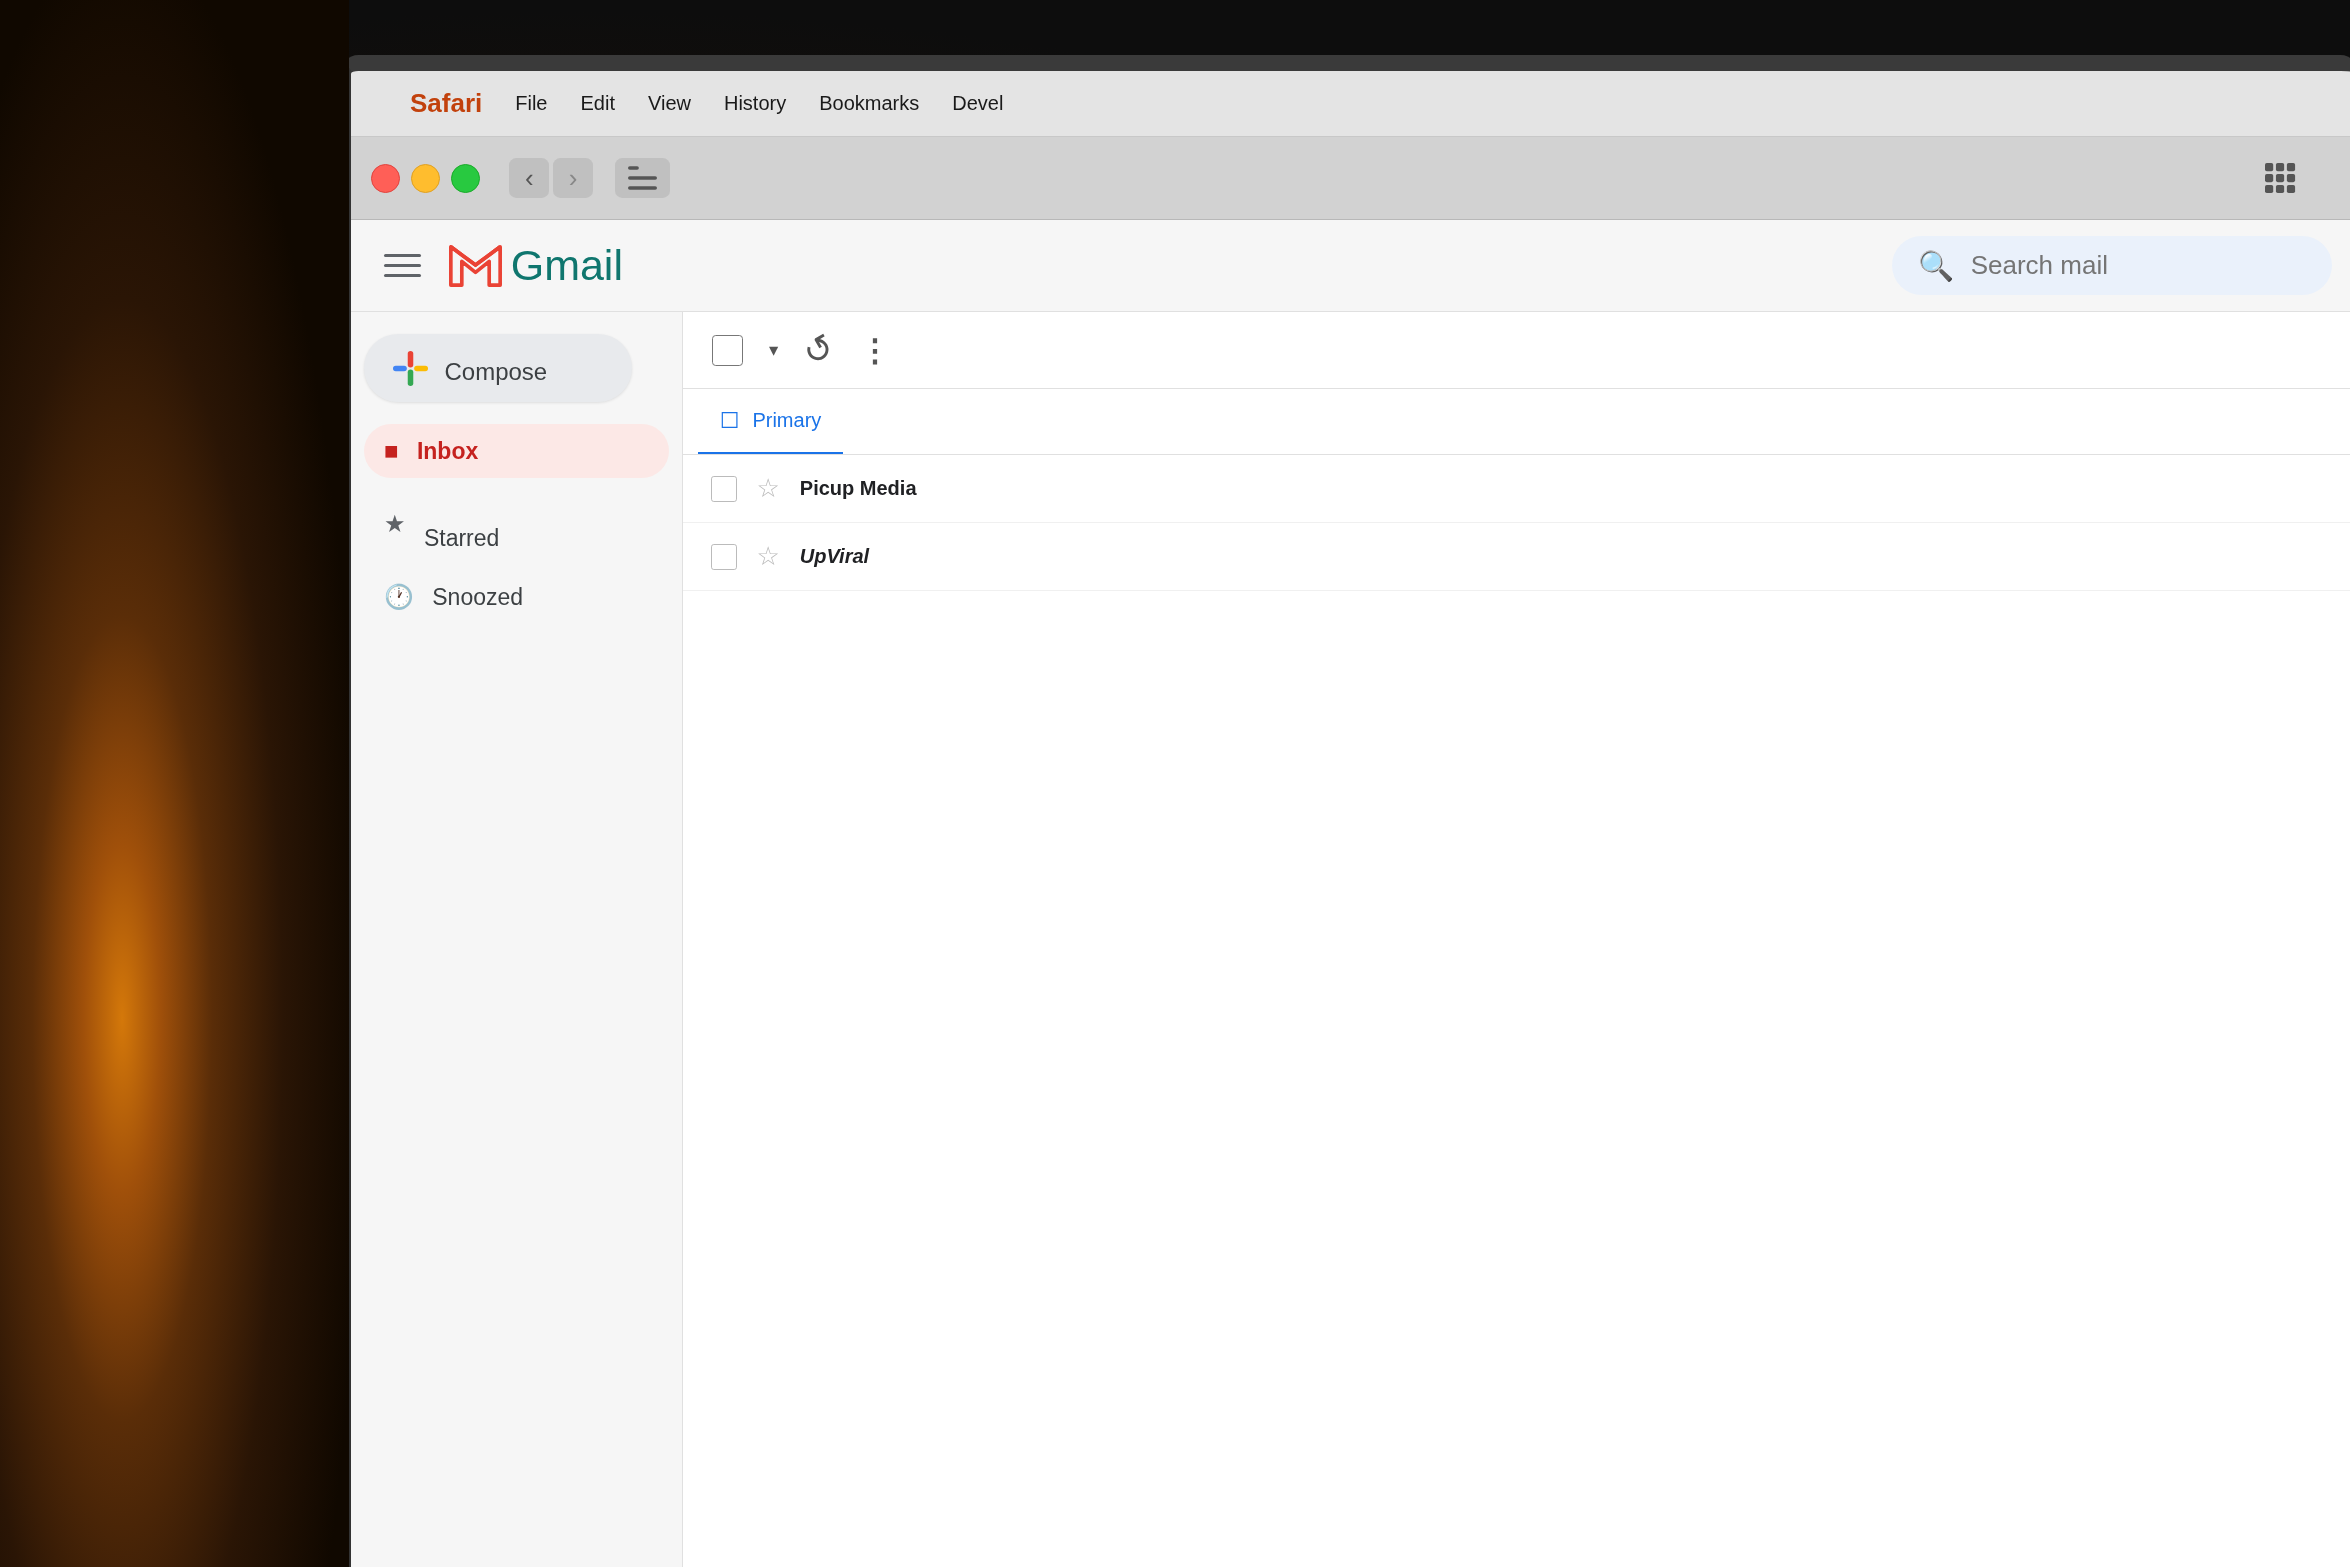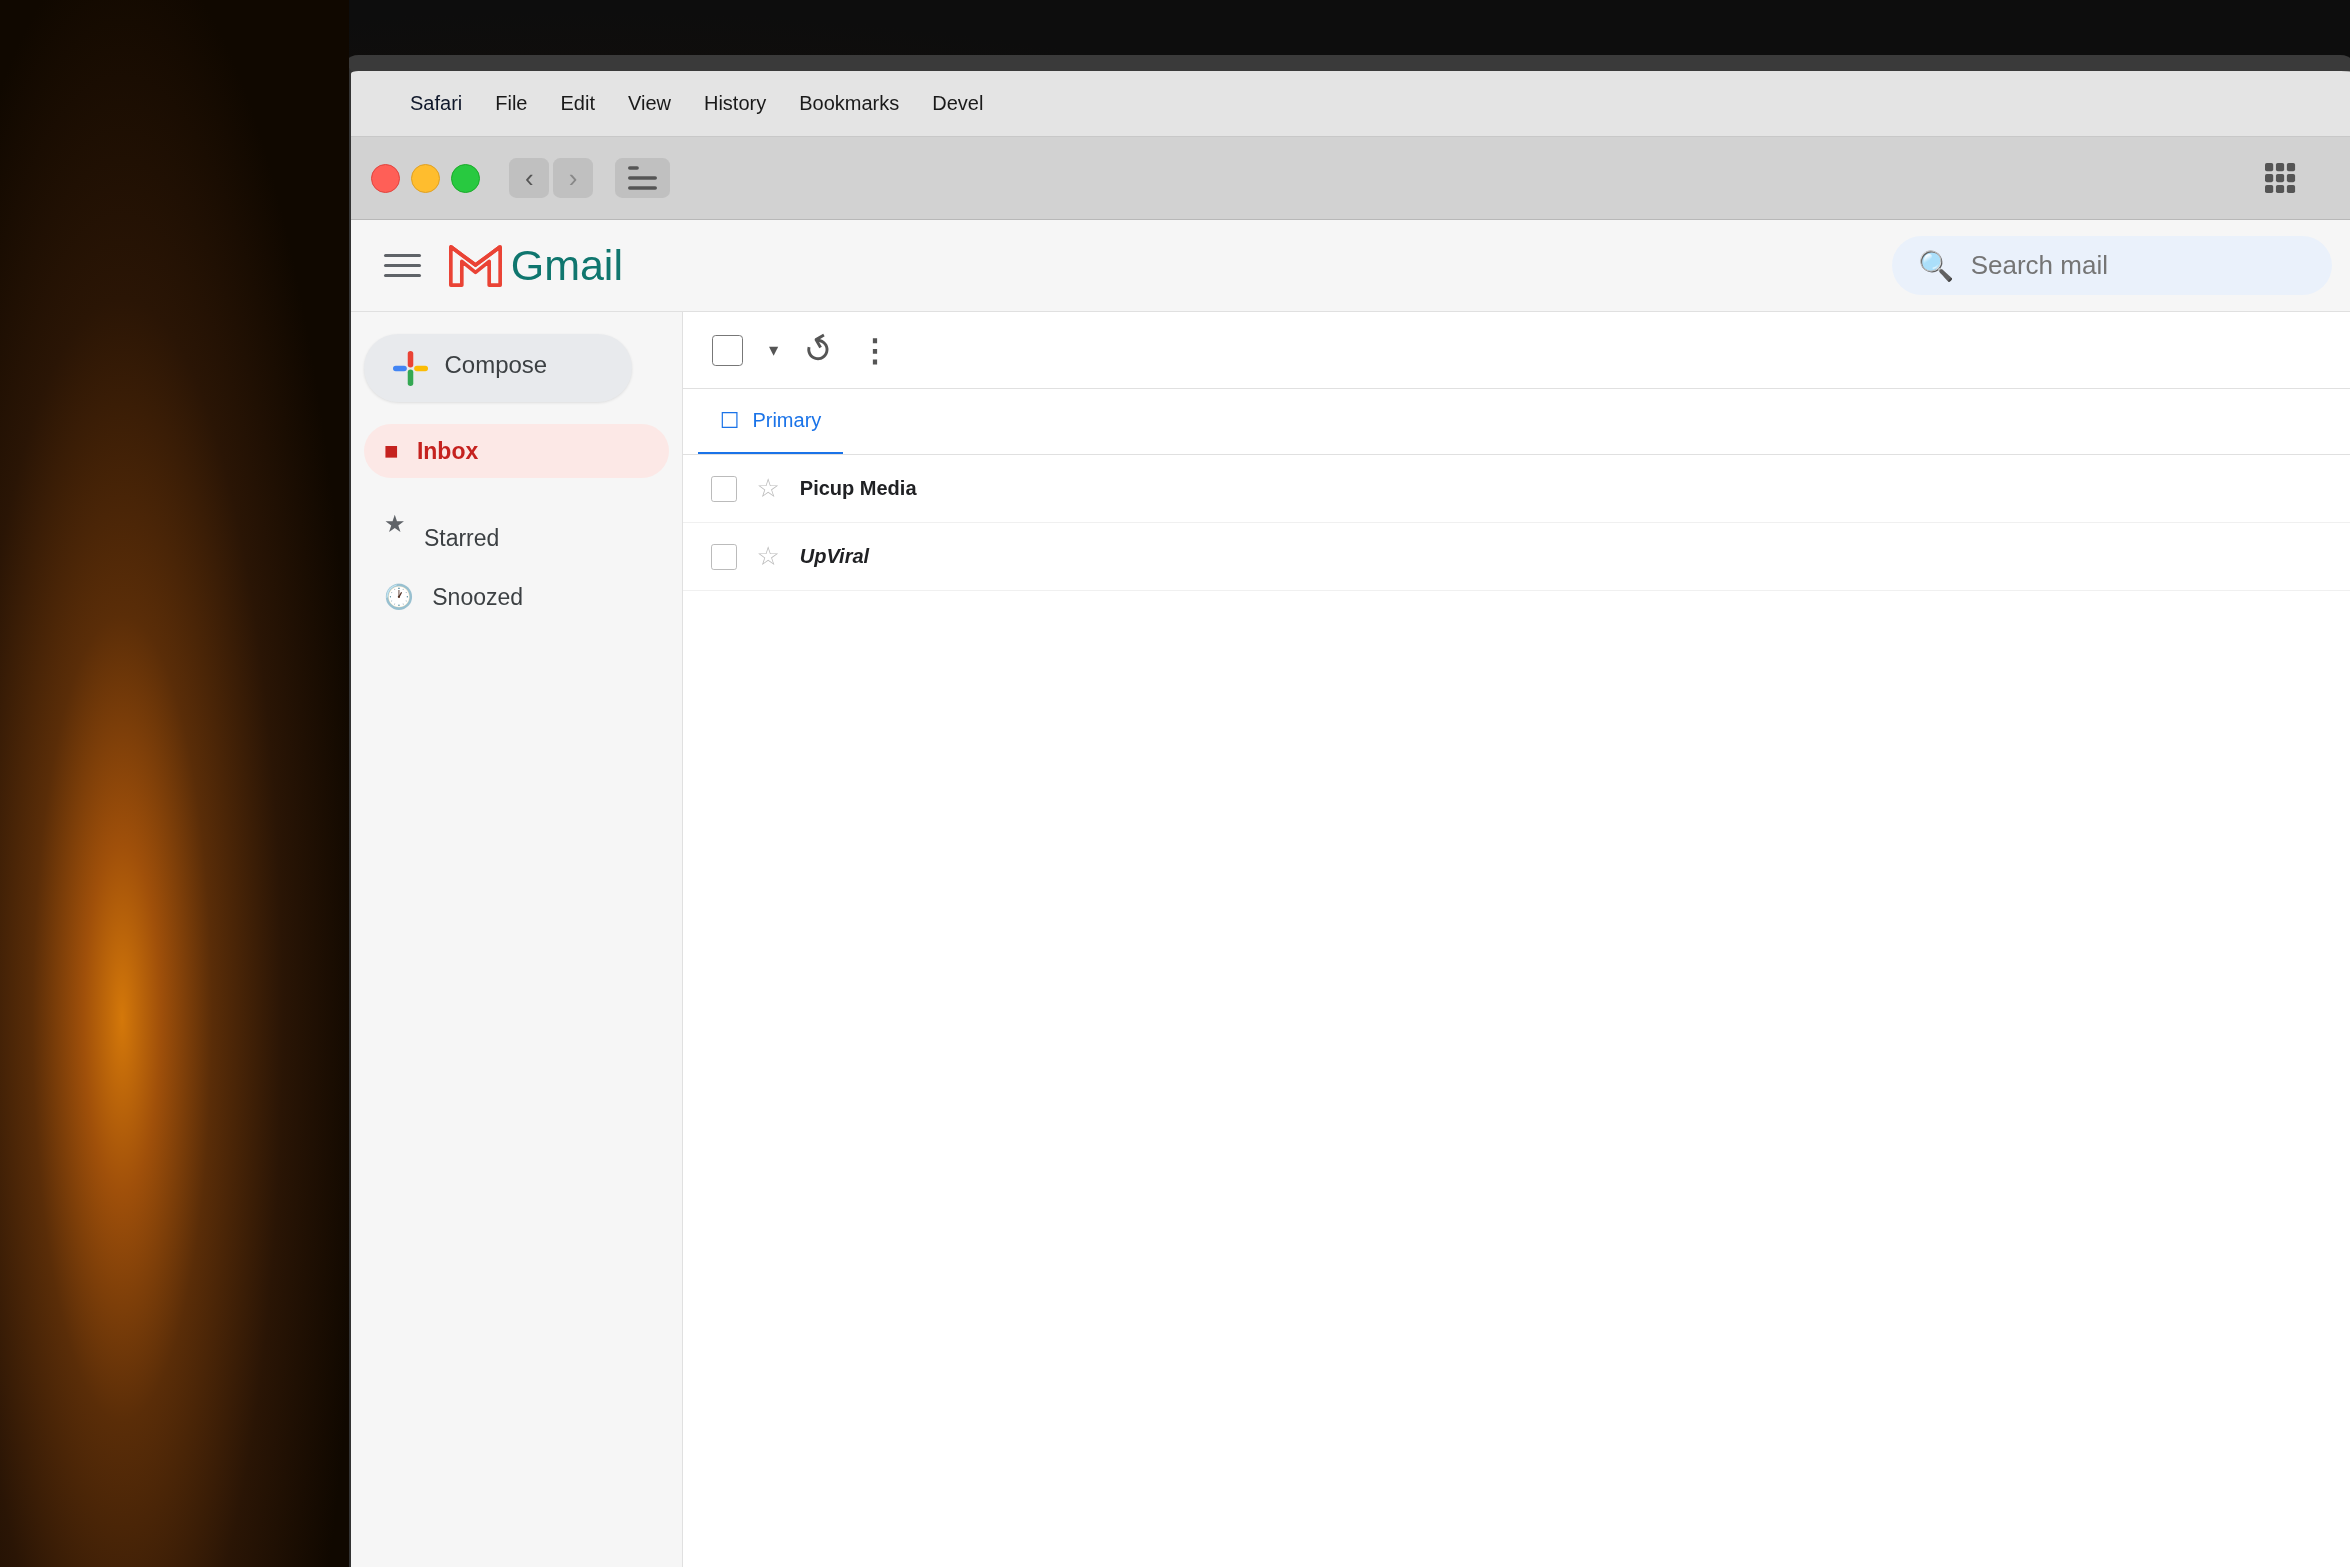--- a/index.html
+++ b/index.html
@@ -50,21 +50,21 @@
   <div style="
     height: 66px;
     background: #e4e4e4;
     display: flex;
     align-items: center;
     padding: 0 26px;
     gap: 33px;
     border-bottom: 0.9px solid #c8c8c8;
   ">
     <span style="font-size: 27.5px; color: #1a1a1a;"></span>
-    <span style="font-size: 20px; font-weight: 400; color: #0f172a;">Safari</span>
+    <span style="font-size: 26px; font-weight: 700; color: #c2410c;">Safari</span>
     <span style="font-size: 20px; color: #1a1a1a;">File</span>
     <span style="font-size: 20px; color: #1a1a1a;">Edit</span>
     <span style="font-size: 20px; color: #1a1a1a;">View</span>
     <span style="font-size: 20px; color: #1a1a1a;">History</span>
     <span style="font-size: 20px; color: #1a1a1a;">Bookmarks</span>
     <span style="font-size: 20px; color: #1a1a1a;">Devel</span>
   </div>
 
   <div style="
     height: 83px;
@@ -196,21 +196,21 @@
 
       <div style="
         width:331px;
         flex-shrink:0;
         background:#f6f6f6;
         padding:22px 13px;
         overflow-y:auto;
       ">
 
         <div style="
-          display:flex;align-items:flex-start;gap:16.5px;
+          display:flex;align-items:flex-end;gap:16.5px;
           background:#e8eaed;
           border-radius:37px;
           padding:16.5px 29px;
           cursor:pointer;
           margin-bottom:22px;
           width:88%;
           box-shadow:0 0.9px 2.8px rgba(0,0,0,0.1);
         ">
 
           <svg width="35" height="35" viewBox="0 0 38 38">

